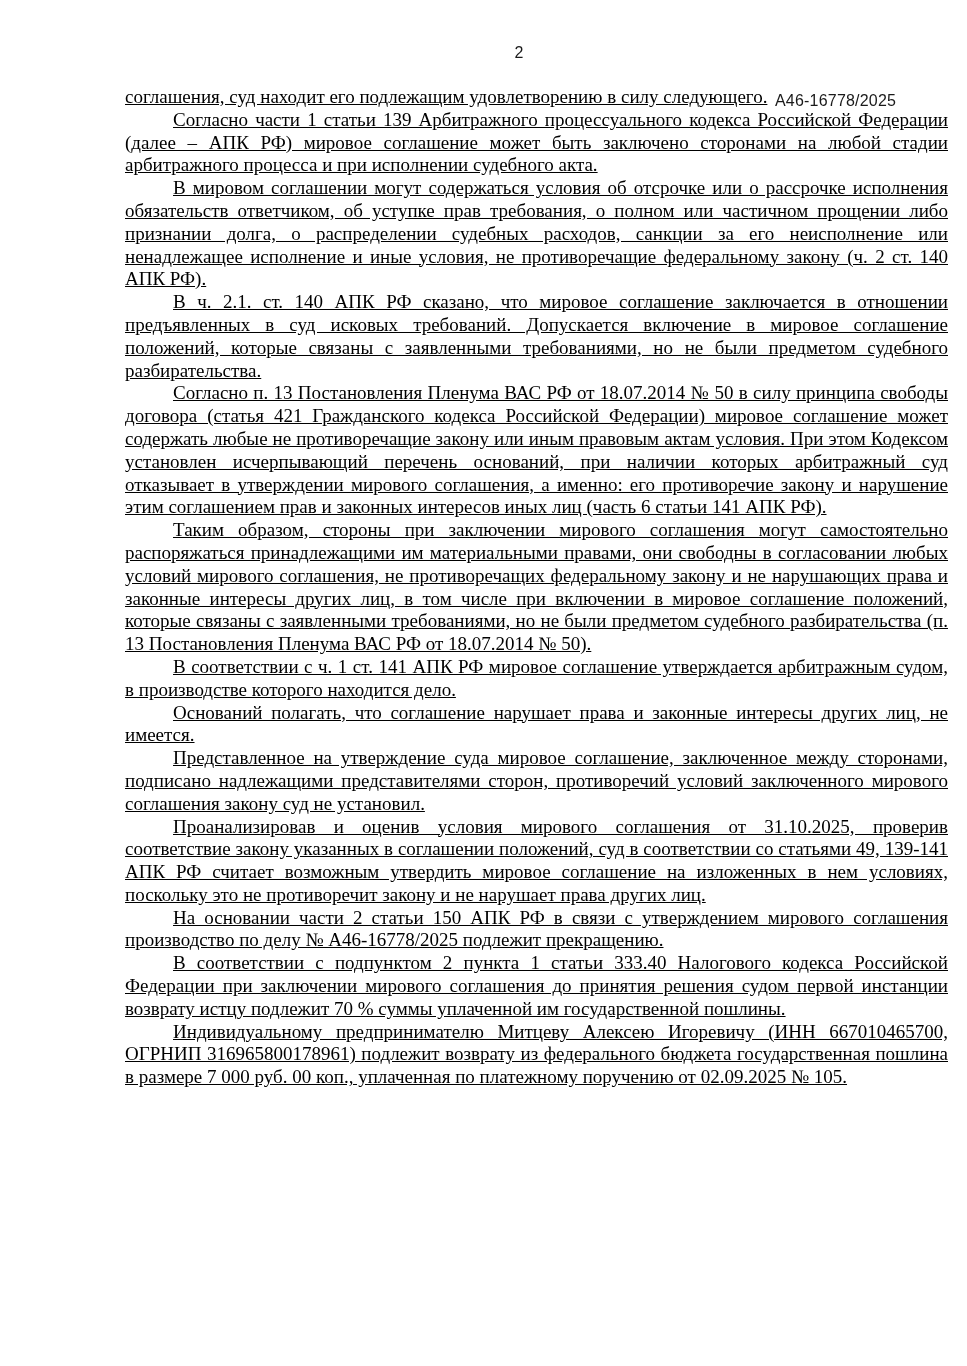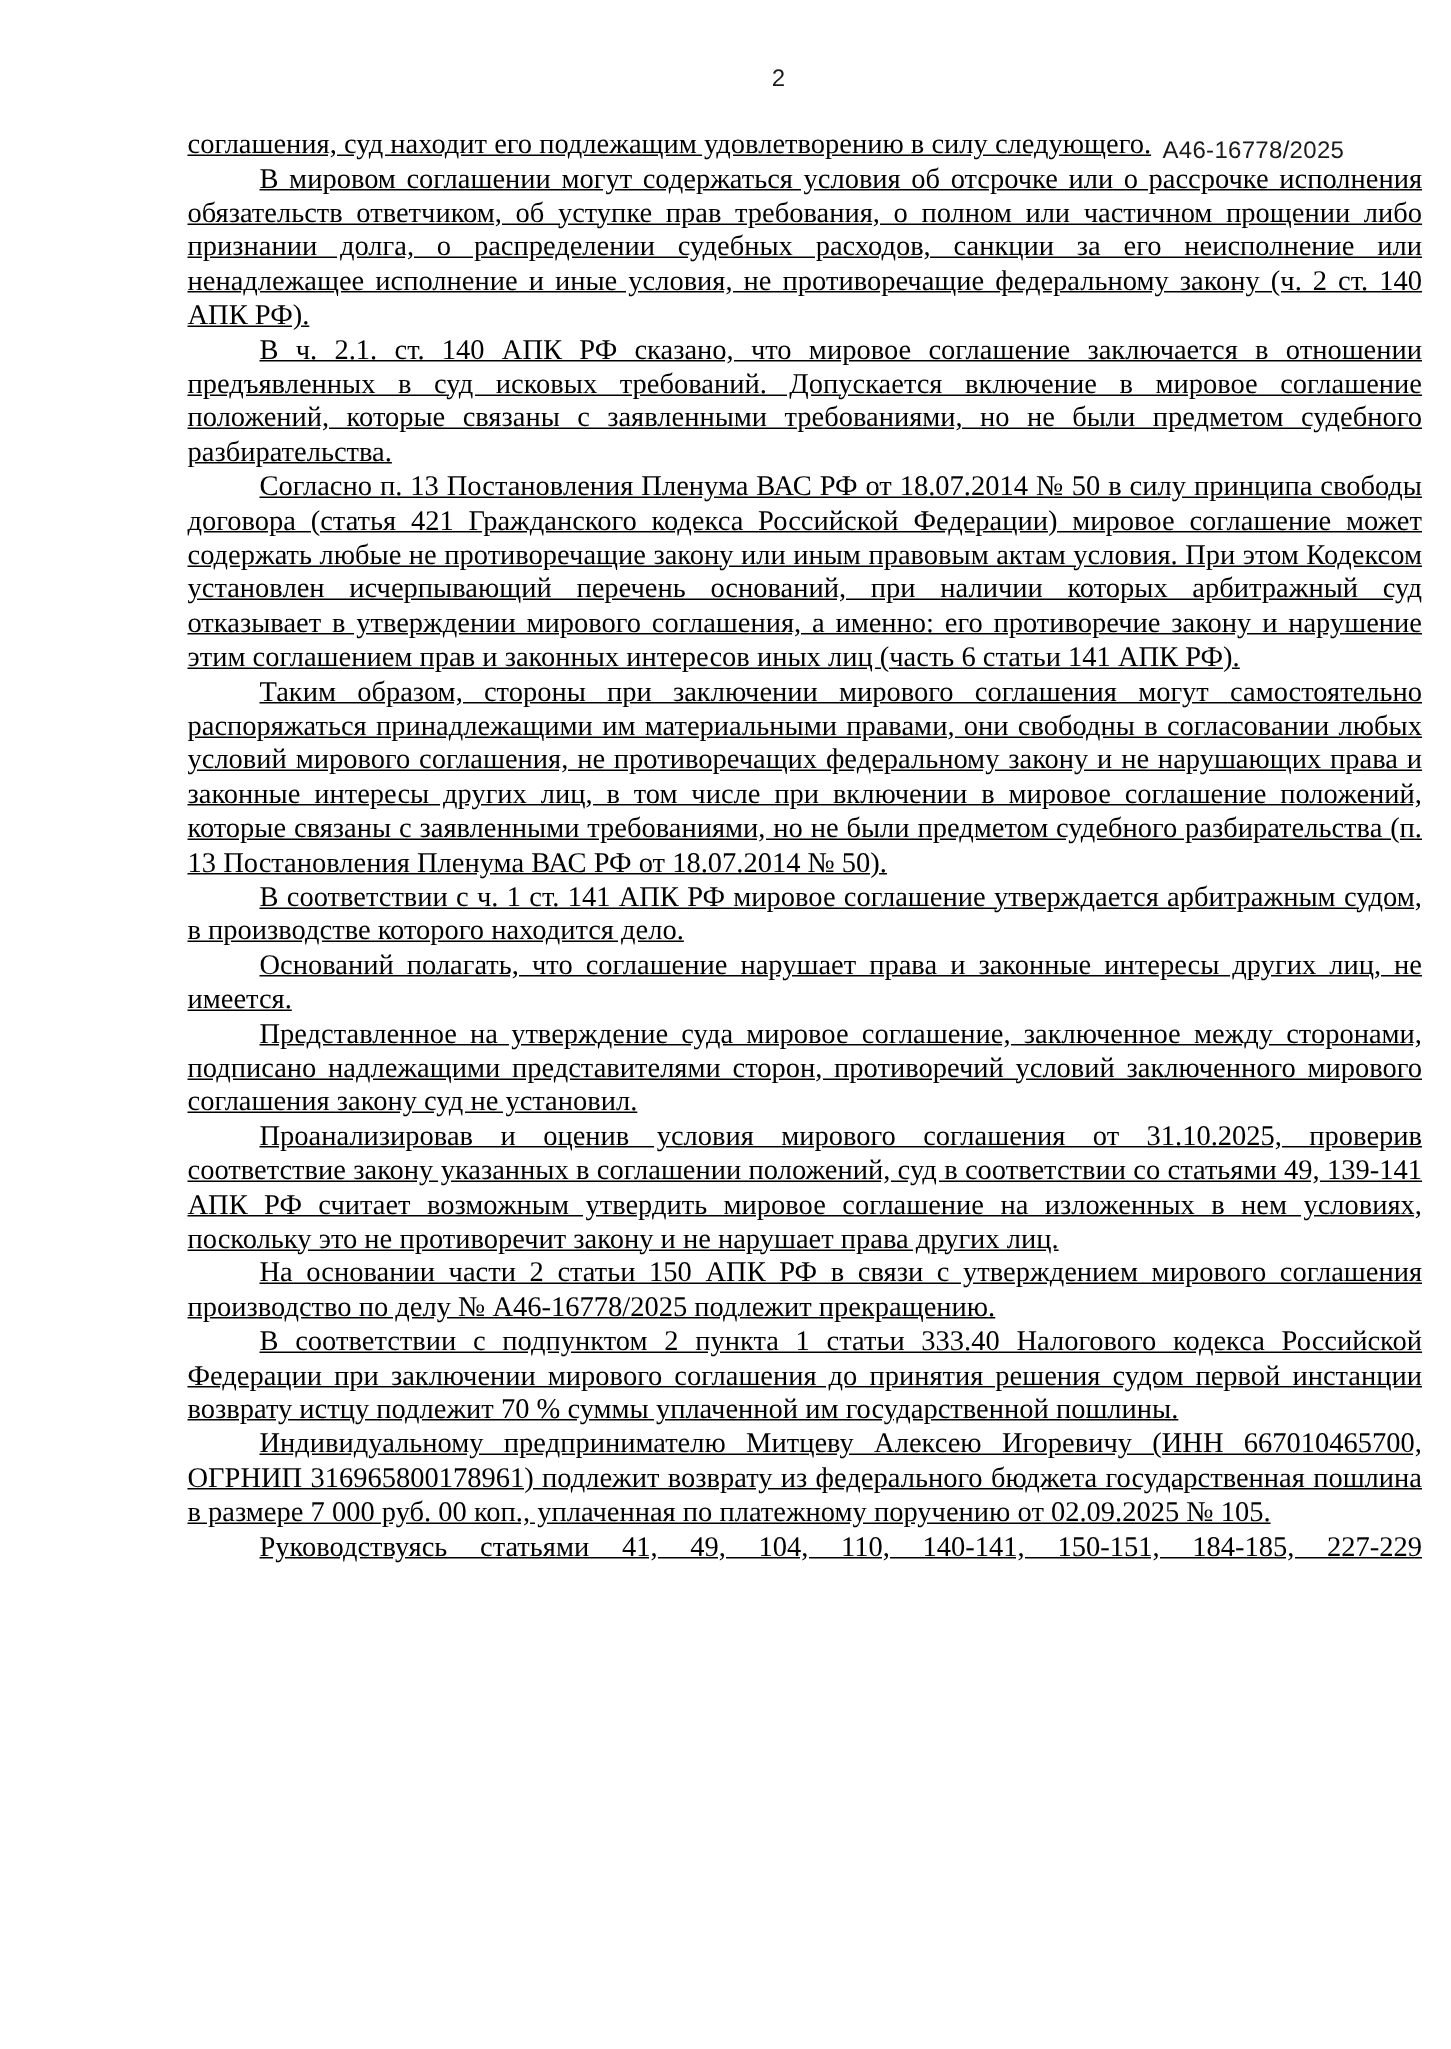--- a/index.html
+++ b/index.html
@@ -67,25 +67,25 @@
 </head>
 <body>
 
 <header class="page-header">
   <span class="page-number">2</span>
   <span class="case-number">А46-16778/2025</span>
 </header>
 
 <main class="page-body">
   <p class="para no-indent">соглашения, суд находит его подлежащим удовлетворению в силу следующего.</p>
+  <p class="para">Согласно части 1 статьи 139 Арбитражного процессуального кодекса Российской Федерации (далее – АПК РФ) мировое соглашение может быть заключено сторонами на любой стадии арбитражного процесса и при исполнении судебного акта.</p>
   <p class="para">В мировом соглашении могут содержаться условия об отсрочке или о рассрочке исполнения обязательств ответчиком, об уступке прав требования, о полном или частичном прощении либо признании долга, о распределении судебных расходов, санкции за его неисполнение или ненадлежащее исполнение и иные условия, не противоречащие федеральному закону (ч. 2 ст. 140 АПК РФ).</p>
   <p class="para">В ч. 2.1. ст. 140 АПК РФ сказано, что мировое соглашение заключается в отношении предъявленных в суд исковых требований. Допускается включение в мировое соглашение положений, которые связаны с заявленными требованиями, но не были предметом судебного разбирательства.</p>
   <p class="para">Согласно п. 13 Постановления Пленума ВАС РФ от 18.07.2014 № 50 в силу принципа свободы договора (статья 421 Гражданского кодекса Российской Федерации) мировое соглашение может содержать любые не противоречащие закону или иным правовым актам условия. При этом Кодексом установлен исчерпывающий перечень оснований, при наличии которых арбитражный суд отказывает в утверждении мирового соглашения, а именно: его противоречие закону и нарушение этим соглашением прав и законных интересов иных лиц (часть 6 статьи 141 АПК РФ).</p>
   <p class="para">Таким образом, стороны при заключении мирового соглашения могут самостоятельно распоряжаться принадлежащими им материальными правами, они свободны в согласовании любых условий мирового соглашения, не противоречащих федеральному закону и не нарушающих права и законные интересы других лиц, в том числе при включении в мировое соглашение положений, которые связаны с заявленными требованиями, но не были предметом судебного разбирательства (п. 13 Постановления Пленума ВАС РФ от 18.07.2014 № 50).</p>
   <p class="para">В соответствии с ч. 1 ст. 141 АПК РФ мировое соглашение утверждается арбитражным судом, в производстве которого находится дело.</p>
   <p class="para">Оснований полагать, что соглашение нарушает права и законные интересы других лиц, не имеется.</p>
   <p class="para">Представленное на утверждение суда мировое соглашение, заключенное между сторонами, подписано надлежащими представителями сторон, противоречий условий заключенного мирового соглашения закону суд не установил.</p>
   <p class="para">Проанализировав и оценив условия мирового соглашения от 31.10.2025, проверив соответствие закону указанных в соглашении положений, суд в соответствии со статьями 49, 139-141 АПК РФ считает возможным утвердить мировое соглашение на изложенных в нем условиях, поскольку это не противоречит закону и не нарушает права других лиц.</p>
   <p class="para">На основании части 2 статьи 150 АПК РФ в связи с утверждением мирового соглашения производство по делу № А46-16778/2025 подлежит прекращению.</p>
   <p class="para">В соответствии с подпунктом 2 пункта 1 статьи 333.40 Налогового кодекса Российской Федерации при заключении мирового соглашения до принятия решения судом первой инстанции возврату истцу подлежит 70 % суммы уплаченной им государственной пошлины.</p>
   <p class="para">Индивидуальному предпринимателю Митцеву Алексею Игоревичу (ИНН 667010465700, ОГРНИП 316965800178961) подлежит возврату из федерального бюджета государственная пошлина в размере 7 000 руб. 00 коп., уплаченная по платежному поручению от 02.09.2025 № 105.</p>
-  <p class="para continues">Руководствуясь статьями 41, 49, 104, 110, 140-141, 150-151, 184-185, 227-229</p>
 </main>
 
 </body></html>

